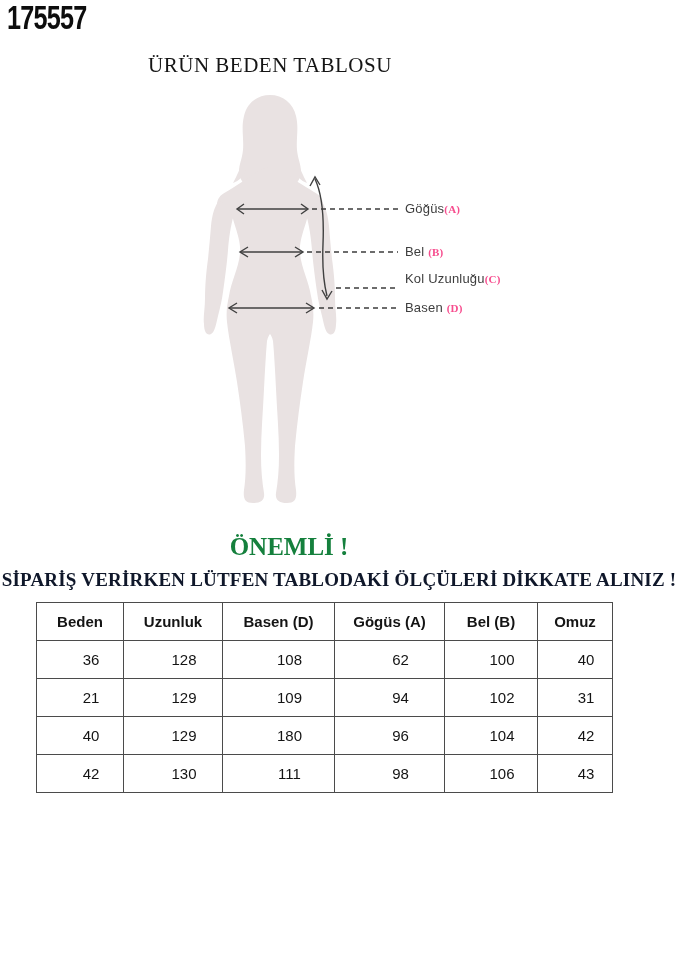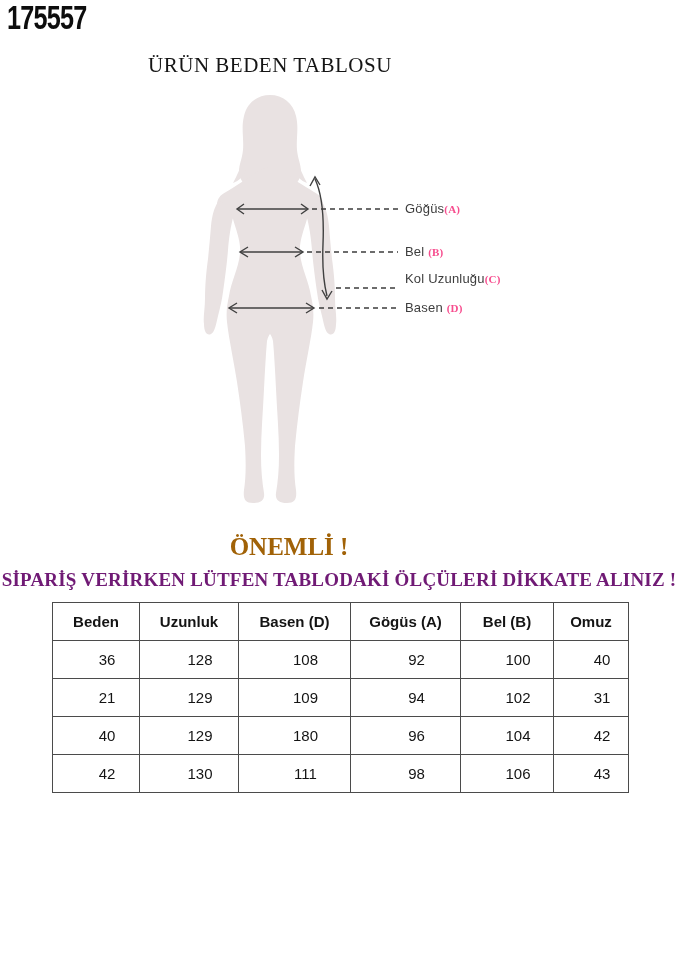--- a/index.html
+++ b/index.html
@@ -38,31 +38,31 @@
     font-size:11px;font-weight:700;color:#f74d8e;
   }
   .lbl-chest{left:405px;top:202px;}
   .lbl-waist{left:405px;top:245px;}
   .lbl-arm{left:405px;top:272px;}
   .lbl-hip{left:405px;top:301px;}
   .notice-heading{
     position:absolute;left:0;top:533px;width:578px;
     text-align:center;
     font-family:"Liberation Serif",serif;
-    font-weight:700;font-size:25px;color:#a16207;
+    font-weight:700;font-size:25px;color:#15803d;
   }
   .notice-sub{
     position:absolute;left:0;top:569px;width:678px;
     text-align:center;
     font-family:"Liberation Serif",serif;
-    font-weight:700;font-size:19px;color:#701a75;
+    font-weight:700;font-size:19px;color:#0f172a;
     letter-spacing:0.2px;
   }
   table.size-table{
-    position:absolute;left:52px;top:602px;
+    position:absolute;left:36px;top:602px;
     width:576px;
     border-collapse:collapse;
     table-layout:fixed;
     font-family:"Liberation Sans",sans-serif;
     color:#141414;
   }
   table.size-table th,table.size-table td{
     border:1px solid #4b4b4b;
     text-align:center;vertical-align:middle;
     height:37px;padding:0;
@@ -198,21 +198,21 @@
         <th>Gögüs (A)</th>
         <th>Bel (B)</th>
         <th>Omuz</th>
       </tr>
     </thead>
     <tbody>
       <tr>
         <td>36</td>
         <td>128</td>
         <td>108</td>
-        <td>92</td>
+        <td>62</td>
         <td>100</td>
         <td>40</td>
       </tr>
       <tr>
         <td>21</td>
         <td>129</td>
         <td>109</td>
         <td>94</td>
         <td>102</td>
         <td>31</td>

